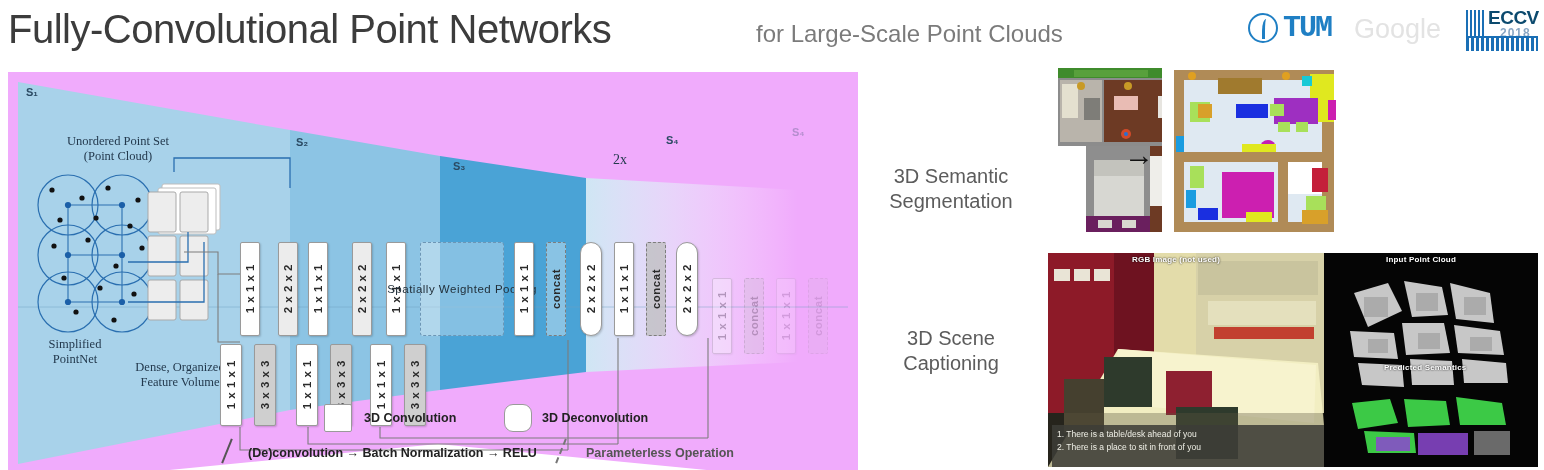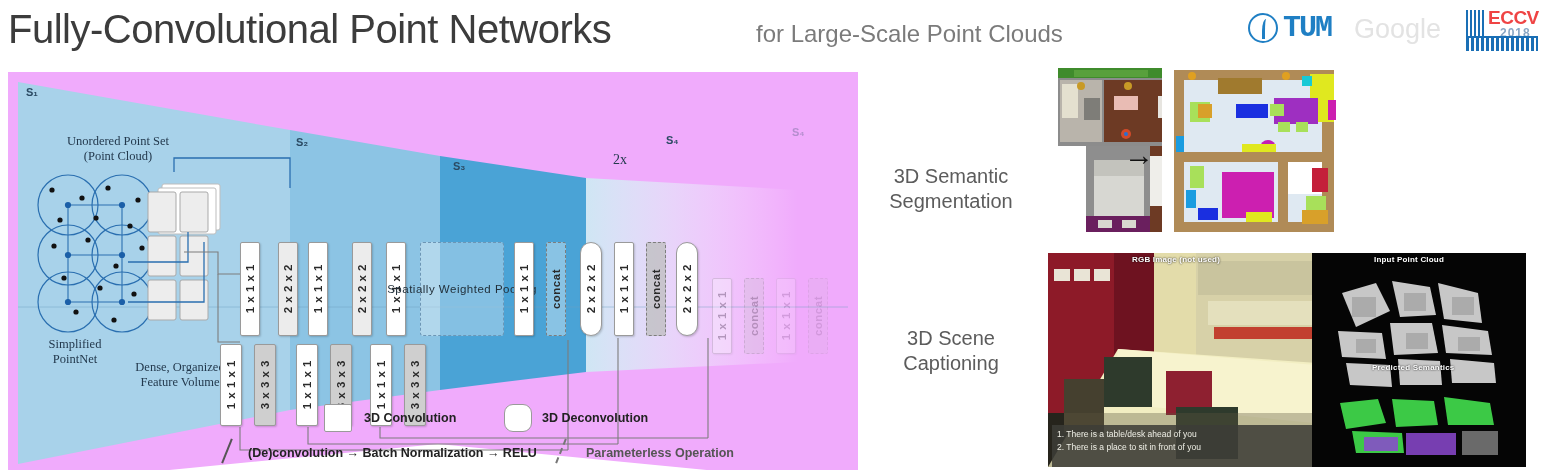--- a/index.html
+++ b/index.html
@@ -27,21 +27,21 @@
   .logo{position:absolute;}
   #logo-tum{left:1248px;top:12px;height:32px;display:flex;align-items:center;gap:5px;}
   #tum-seal{width:30px;height:30px;border-radius:50%;border:2px solid #1f7fc4;position:relative;box-sizing:border-box;}
   #tum-seal:after{content:"";position:absolute;left:12px;top:4px;width:4px;height:20px;
     border-left:3px solid #1f7fc4;border-radius:60% 0 60% 0;}
   #tum-word{font-size:30px;font-weight:bold;color:#1f7fc4;letter-spacing:-2px;font-family:Liberation Mono, monospace;}
   #logo-google{left:1354px;top:14px;font-size:27px;color:#e3e3e3;letter-spacing:0px;font-family:"Liberation Sans",sans-serif;}
   #logo-eccv{left:1466px;top:6px;width:72px;height:44px;}
   #eccv-bars{position:absolute;left:0;top:4px;width:20px;height:34px;
      background:repeating-linear-gradient(90deg,#1a6fb5 0,#1a6fb5 2px,#ffffff 2px,#ffffff 4px);}
-  #eccv-text{position:absolute;left:22px;top:2px;font-size:19px;font-weight:bold;color:#ef4444;letter-spacing:-0.5px;line-height:19px;}
+  #eccv-text{position:absolute;left:22px;top:2px;font-size:19px;font-weight:bold;color:#0c4a6e;letter-spacing:-0.5px;line-height:19px;}
   #eccv-year{position:absolute;left:34px;top:20px;font-size:12px;font-weight:bold;color:#8aa7c4;letter-spacing:1px;}
   #eccv-base{position:absolute;left:0px;top:30px;width:72px;height:13px;
      background:repeating-linear-gradient(90deg,#1a6fb5 0,#1a6fb5 3px,#ffffff 3px,#ffffff 5px);
      border-top:2px solid #1a6fb5;}
 
   
   #diagram{position:absolute;left:8px;top:72px;width:850px;height:402px;background:#f0abfc;overflow:hidden;}
   #funnel{position:absolute;left:0;top:0;width:850px;height:402px;}
 
   .slabel{position:absolute;font-size:11px;color:#2b4a63;font-weight:600;}
@@ -428,21 +428,21 @@
       <rect x="16" y="126" width="40" height="54" fill="#45402f"></rect>
       <rect x="0" y="160" width="280" height="54" fill="#5b5540" opacity=".35"></rect>
     </svg>
     <div id="capbox">
       <div>1. There is a table/desk ahead of you</div>
       <div>2. There is a place to sit in front of you</div>
     </div>
     <div class="imgcap" style="left:84px;top:2px;">RGB Image (not used)</div>
   </div>
 
-  <div class="thumb" style="left:450px;top:193px;width:214px;height:214px;background:#4c1d95;">
+  <div class="thumb" style="left:462px;top:193px;width:214px;height:214px;background:#4c1d95;">
     <svg viewBox="0 0 214 214" style="width:214px;height:214px;">
       <rect x="0" y="0" width="214" height="214" fill="#050505"></rect>
       <g fill="#d8d8d8" opacity=".92">
         <polygon points="30,40 64,30 78,58 44,74"></polygon>
         <polygon points="80,28 118,34 124,62 88,64"></polygon>
         <polygon points="126,30 166,40 170,70 132,66"></polygon>
         <polygon points="26,78 70,80 74,106 30,104"></polygon>
         <polygon points="78,70 120,70 126,100 82,102"></polygon>
         <polygon points="130,72 176,78 180,102 134,100"></polygon>
         <polygon points="34,110 78,112 80,134 38,132"></polygon>

